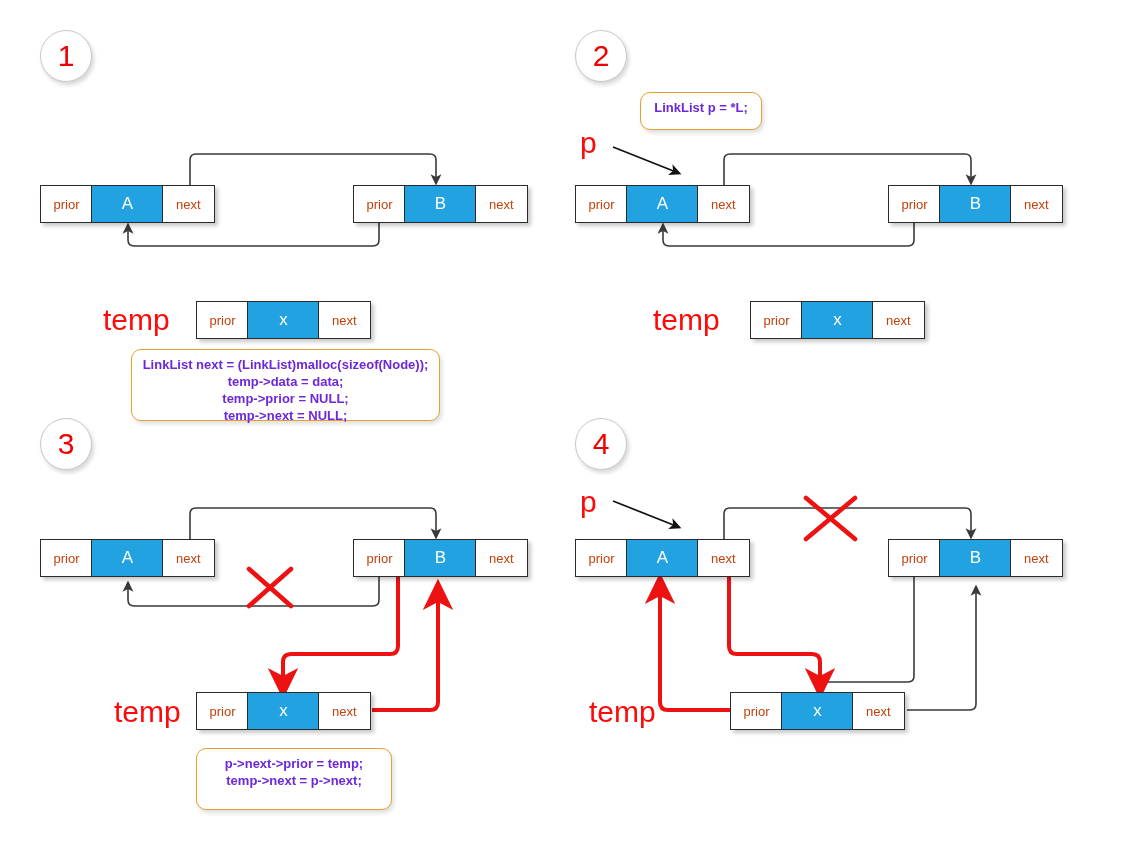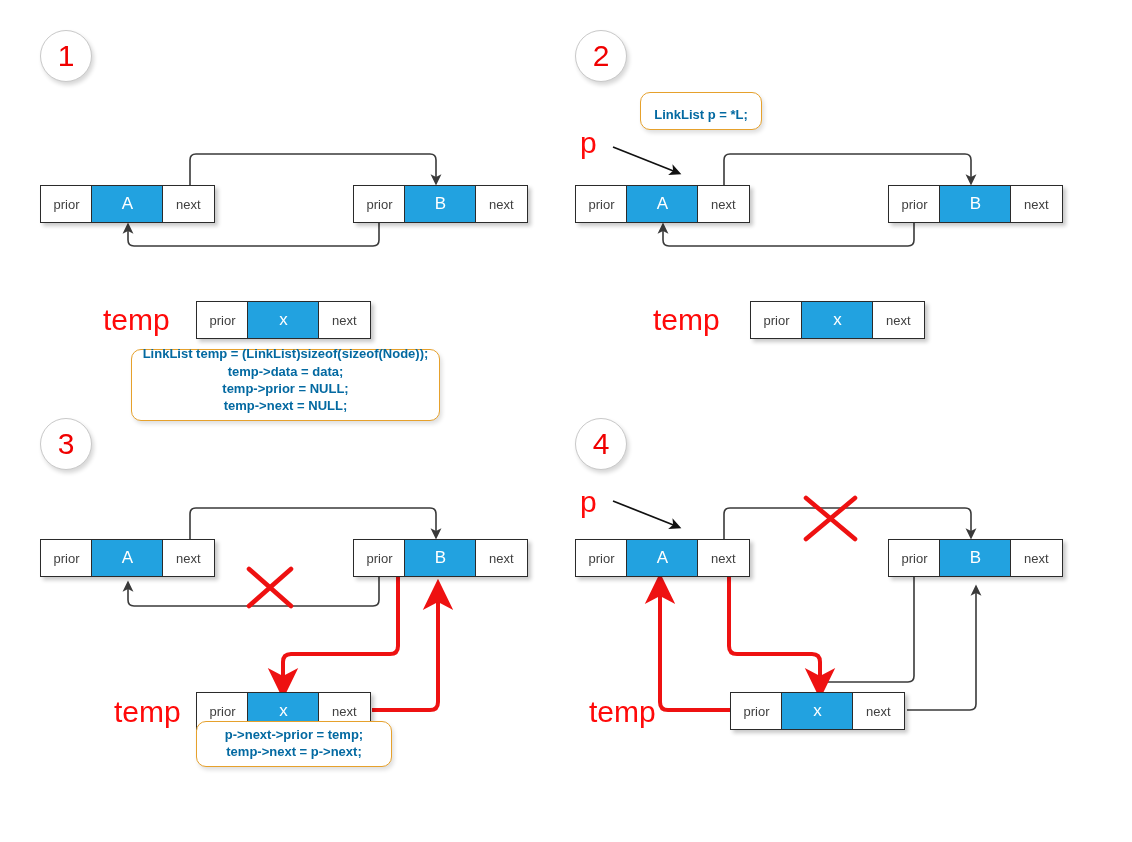--- a/index.html
+++ b/index.html
@@ -12,35 +12,35 @@
     border:1.5px solid #c9c9c9;background:#fff;
     box-shadow:2px 3px 4px rgba(0,0,0,.16);
     display:flex;align-items:center;justify-content:center;
     color:#f00000;font-size:30px;font-weight:400;line-height:1;}
 
   
   .node{position:absolute;display:flex;height:38px;
     box-shadow:3px 3px 4px rgba(0,0,0,.22);background:#fff;}
   .cell{border:1.6px solid #2b2b2b;margin-left:-1.6px;
     display:flex;align-items:center;justify-content:center;
-    font-size:13px;color:#404040;background:#fff;box-sizing:border-box;}
+    font-size:13px;color:#c2410c;background:#fff;box-sizing:border-box;}
   .cell:first-child{margin-left:0;}
   .cell.data{background:#22a2e0;color:#ffffff;font-size:17px;}
   .cell.pri,.cell.nxt{width:53px;}
   .cell.data{width:72px;}
 
   
   .redlabel{position:absolute;color:#ff0a0a;font-size:30px;line-height:1;}
   .redlabel.small{font-size:30px;font-weight:400;}
 
   
   .codebox{position:absolute;border:1.8px solid #e6a12c;border-radius:10px;
     background:#ffffff;box-shadow:2px 3px 4px rgba(0,0,0,.13);
-    color:#0369a1;font-size:13px;font-weight:bold;text-align:center;
-    display:flex;flex-direction:column;align-items:center;justify-content:flex-end;
+    color:#6d28d9;font-size:13px;font-weight:bold;text-align:center;
+    display:flex;flex-direction:column;align-items:center;justify-content:flex-start;
     padding:6px 10px;box-sizing:border-box;line-height:1.32;}
   .codebox .ln{white-space:nowrap;}
 
   svg.wires{position:absolute;left:0;top:0;width:1132px;height:842px;
     pointer-events:none;overflow:visible;}
 </style>
 </head>
 <body>
 
 <div id="stage">
@@ -119,21 +119,21 @@
 
   <div class="redlabel" style="left:103px;top:305px;">temp</div>
 
   <div class="node" style="left:196px;top:301px;">
     <div class="cell pri">prior</div>
     <div class="cell data">x</div>
     <div class="cell nxt">next</div>
   </div>
 
   <div class="codebox" style="left:131px;top:349px;width:309px;height:72px;">
-    <div class="ln">LinkList temp = (LinkList)sizeof(sizeof(Node));</div>
+    <div class="ln">LinkList next = (LinkList)malloc(sizeof(Node));</div>
     <div class="ln">temp-&gt;data = data;</div>
     <div class="ln">temp-&gt;prior = NULL;</div>
     <div class="ln">temp-&gt;next = NULL;</div>
   </div>
 
   <div class="step-badge" style="left:575px;top:30px;">2</div>
 
   <div class="codebox" style="left:640px;top:92px;width:122px;height:38px;">
     <div class="ln">LinkList p = *L;</div>
   </div>
@@ -175,21 +175,21 @@
   </div>
 
   <div class="redlabel" style="left:114px;top:697px;">temp</div>
 
   <div class="node" style="left:196px;top:692px;">
     <div class="cell pri">prior</div>
     <div class="cell data">x</div>
     <div class="cell nxt">next</div>
   </div>
 
-  <div class="codebox" style="left:196px;top:721px;width:196px;height:46px;">
+  <div class="codebox" style="left:196px;top:748px;width:196px;height:62px;">
     <div class="ln">p-&gt;next-&gt;prior = temp;</div>
     <div class="ln">temp-&gt;next = p-&gt;next;</div>
   </div>
 
   <div class="step-badge" style="left:575px;top:418px;">4</div>
 
   <div class="redlabel small" style="left:580px;top:487px;">p</div>
 
   <div class="node" style="left:575px;top:539px;">
     <div class="cell pri">prior</div>

